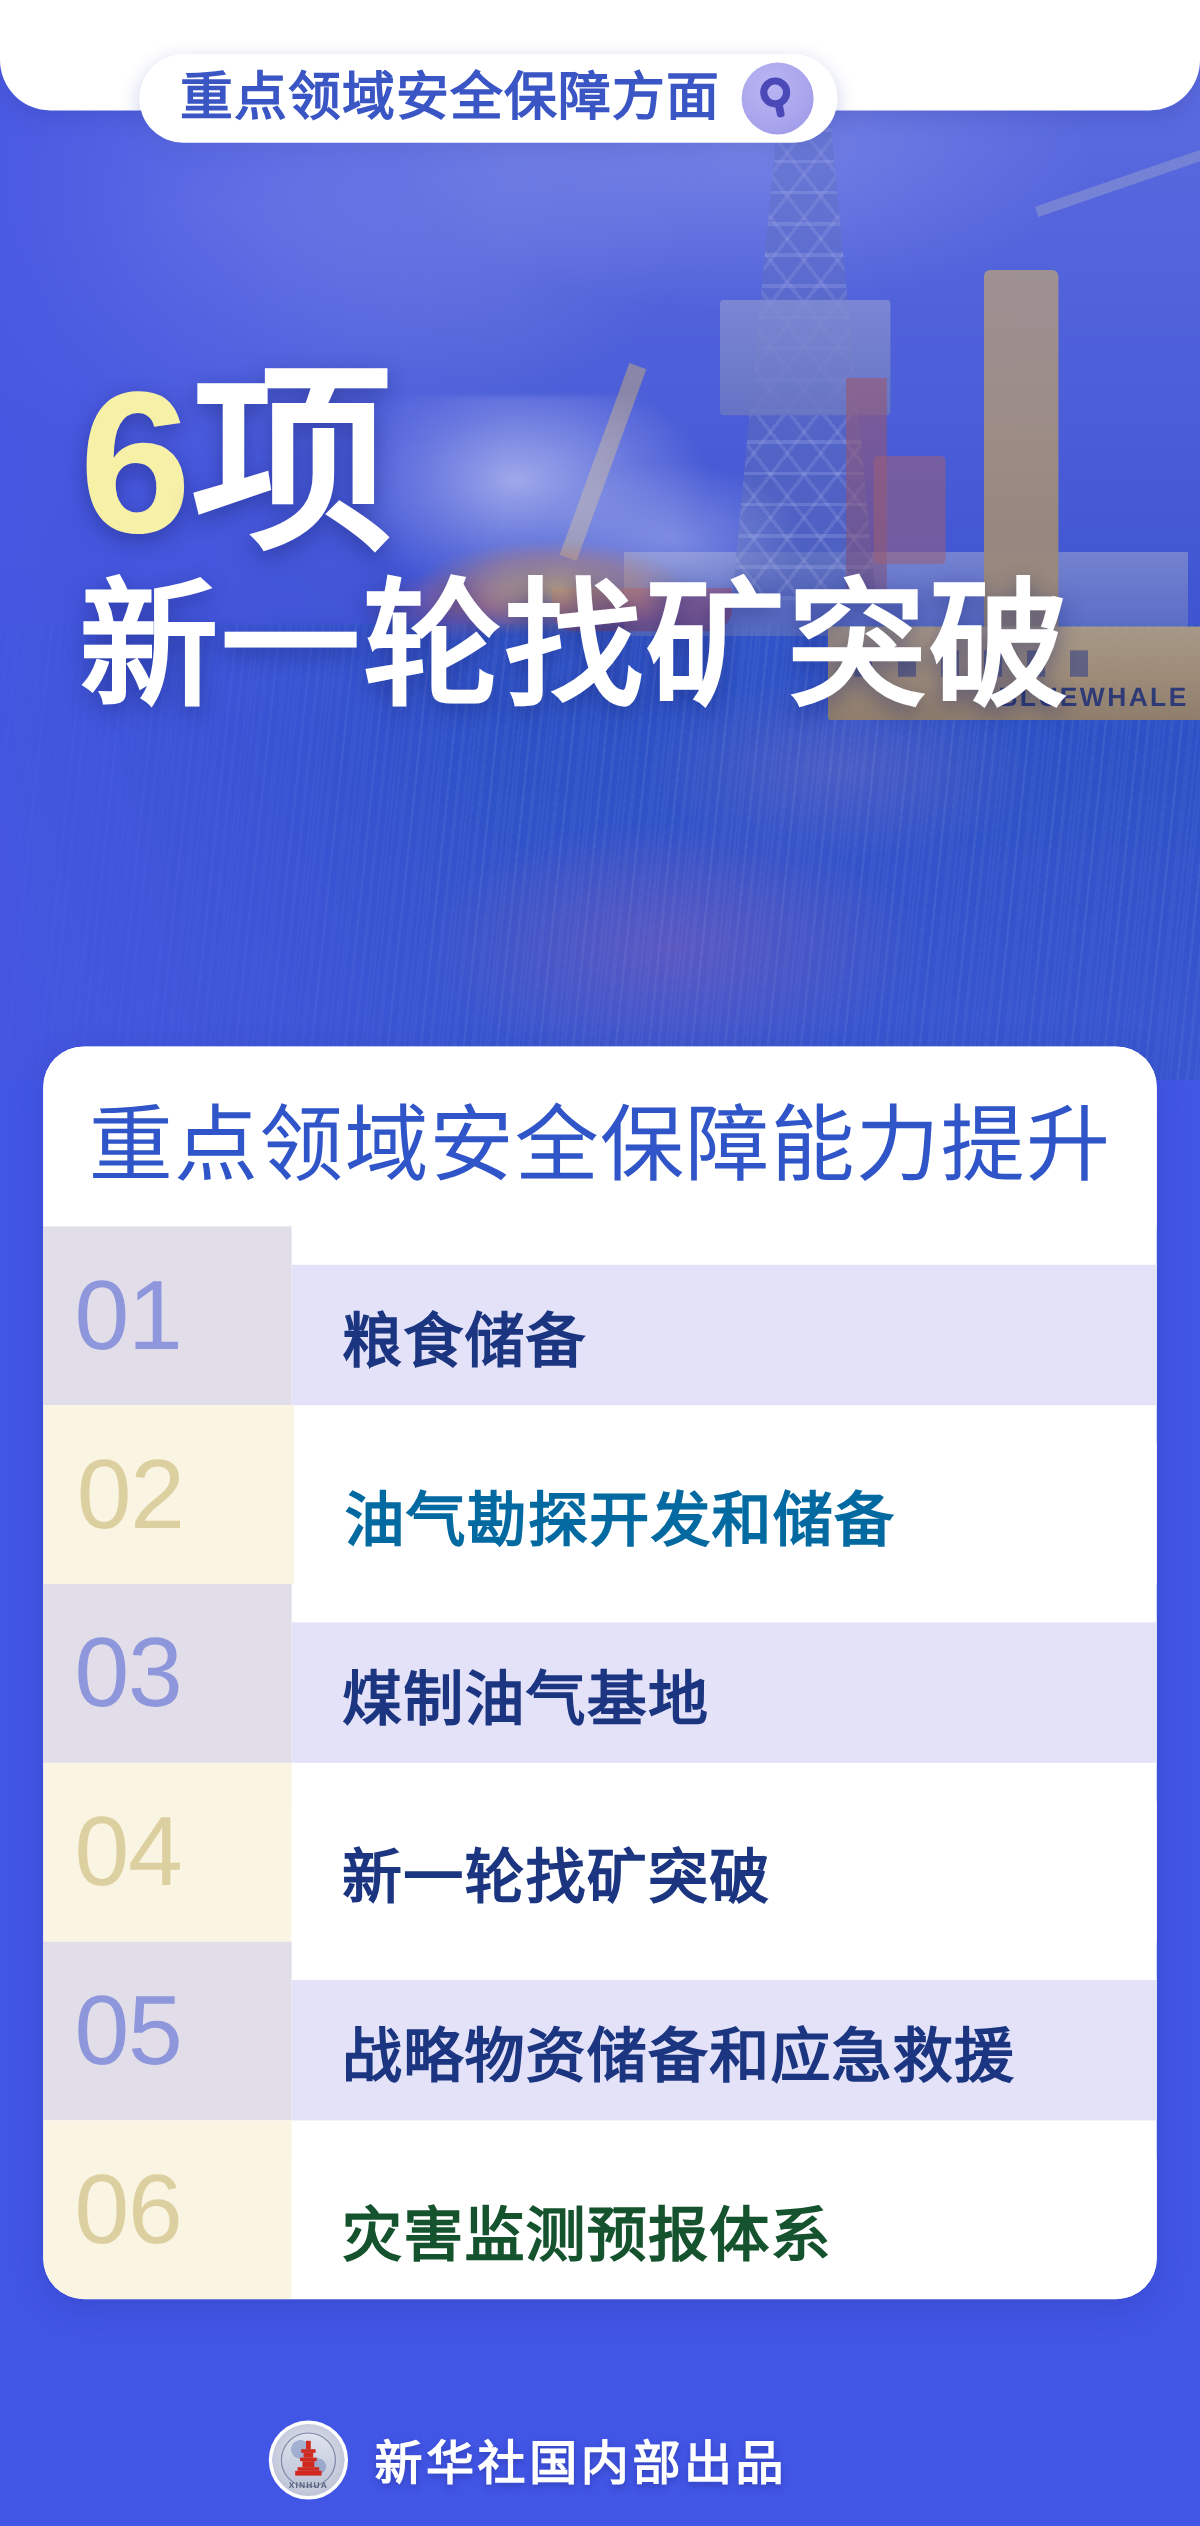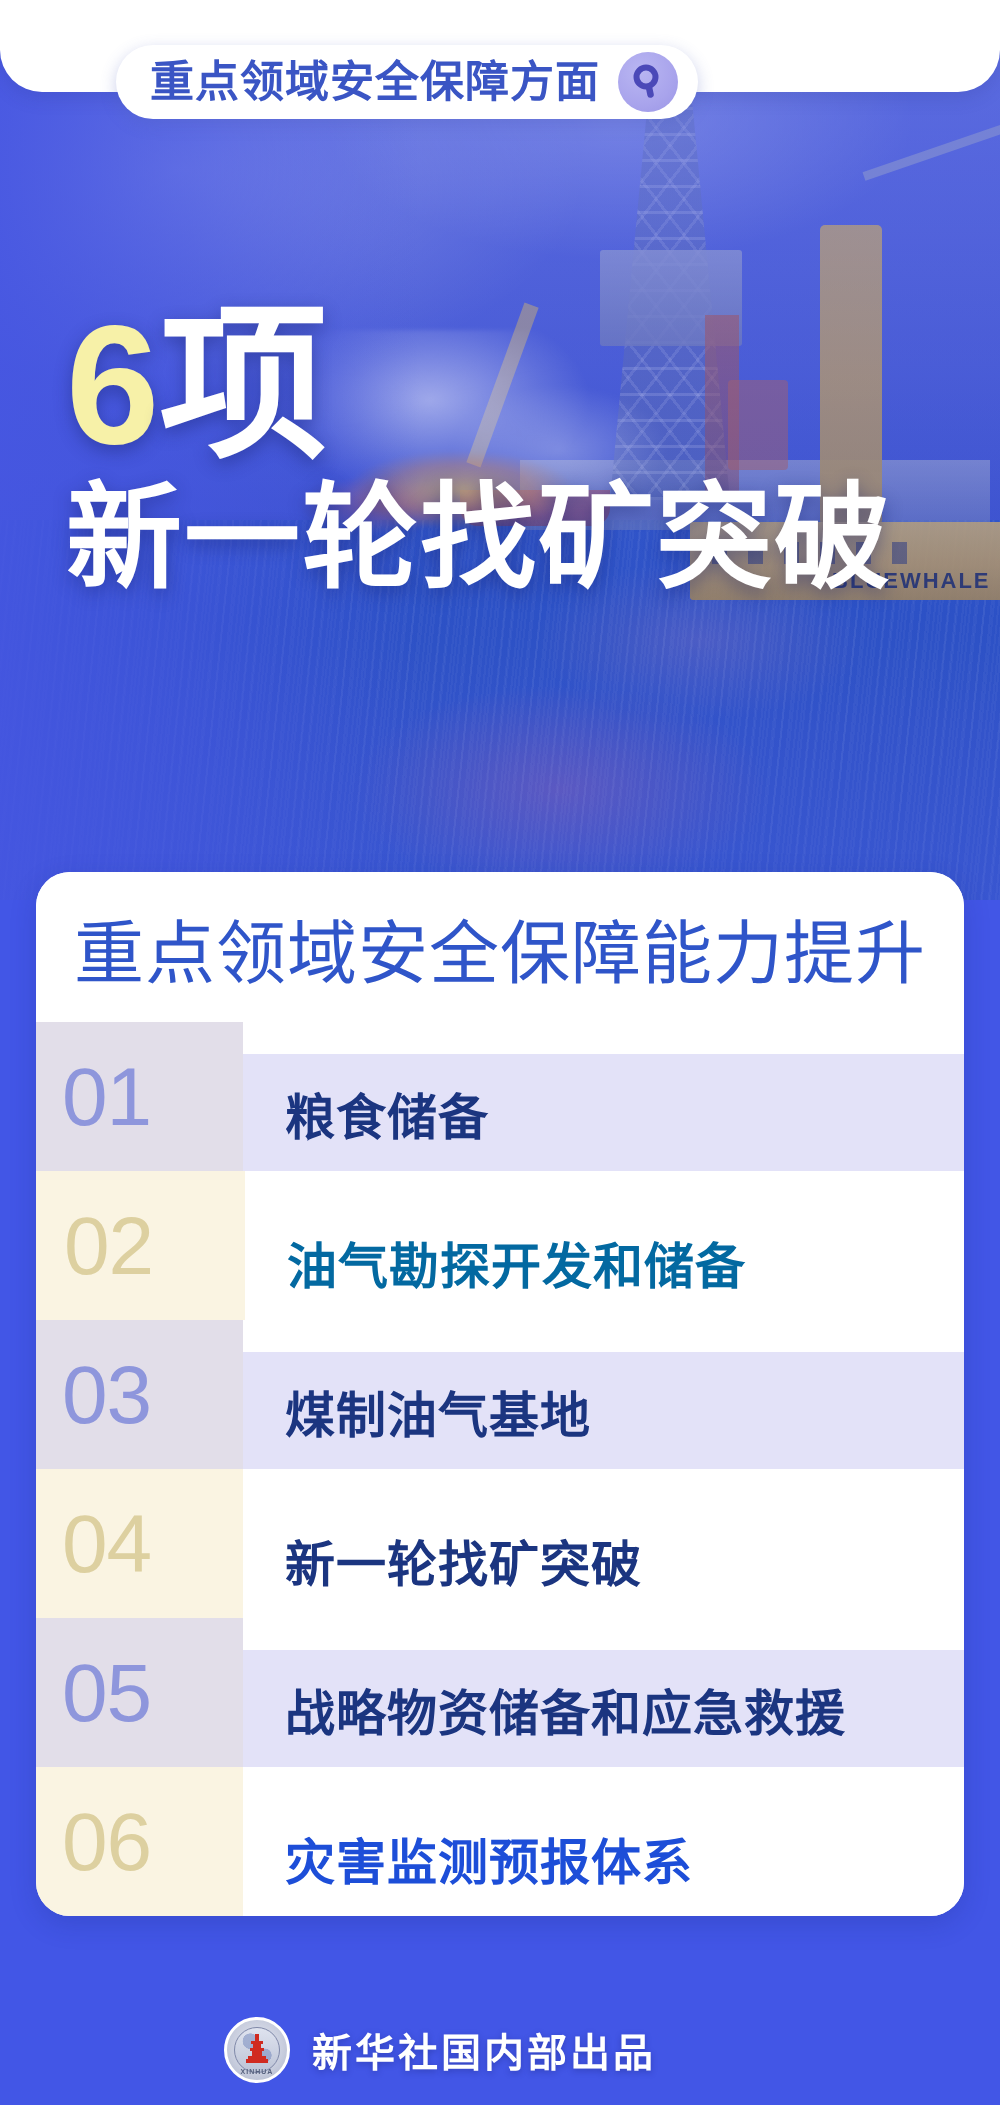--- a/index.html
+++ b/index.html
@@ -381,21 +381,21 @@
     <div class="row even">
       <div class="row-num" style="color: rgb(221, 208, 160); background: rgb(250, 244, 226);">04</div>
       <div class="row-text" style="background: rgb(255, 255, 255); color: rgb(27, 53, 128);">新一轮找矿突破</div>
     </div>
     <div class="row odd">
       <div class="row-num" style="color: rgb(142, 150, 220); background: rgb(226, 222, 233);">05</div>
       <div class="row-text" style="background: rgb(227, 226, 248); color: rgb(27, 53, 128);">战略物资储备和应急救援</div>
     </div>
     <div class="row even">
       <div class="row-num" style="color: rgb(221, 208, 160); background: rgb(250, 244, 226);">06</div>
-      <div class="row-text" style="background: rgb(255, 255, 255); color: #1d4ed8; font-family: Liberation Serif, serif;">灾害监测预报体系</div>
+      <div class="row-text" style="background: rgb(255, 255, 255); color: #14532d; font-family: Liberation Serif, serif;">灾害监测预报体系</div>
     </div>
   </div>
 
   <div class="footer">
     <div class="footer-logo">
       <div class="globe"></div>
       <svg class="pagoda" width="26" height="34" viewBox="0 0 26 34" aria-hidden="true">
         <rect x="11" y="1" width="4" height="7" fill="#d02a20"></rect>
         <rect x="7" y="8" width="12" height="3" fill="#d02a20"></rect>
         <rect x="9" y="11" width="8" height="4" fill="#d02a20"></rect>

